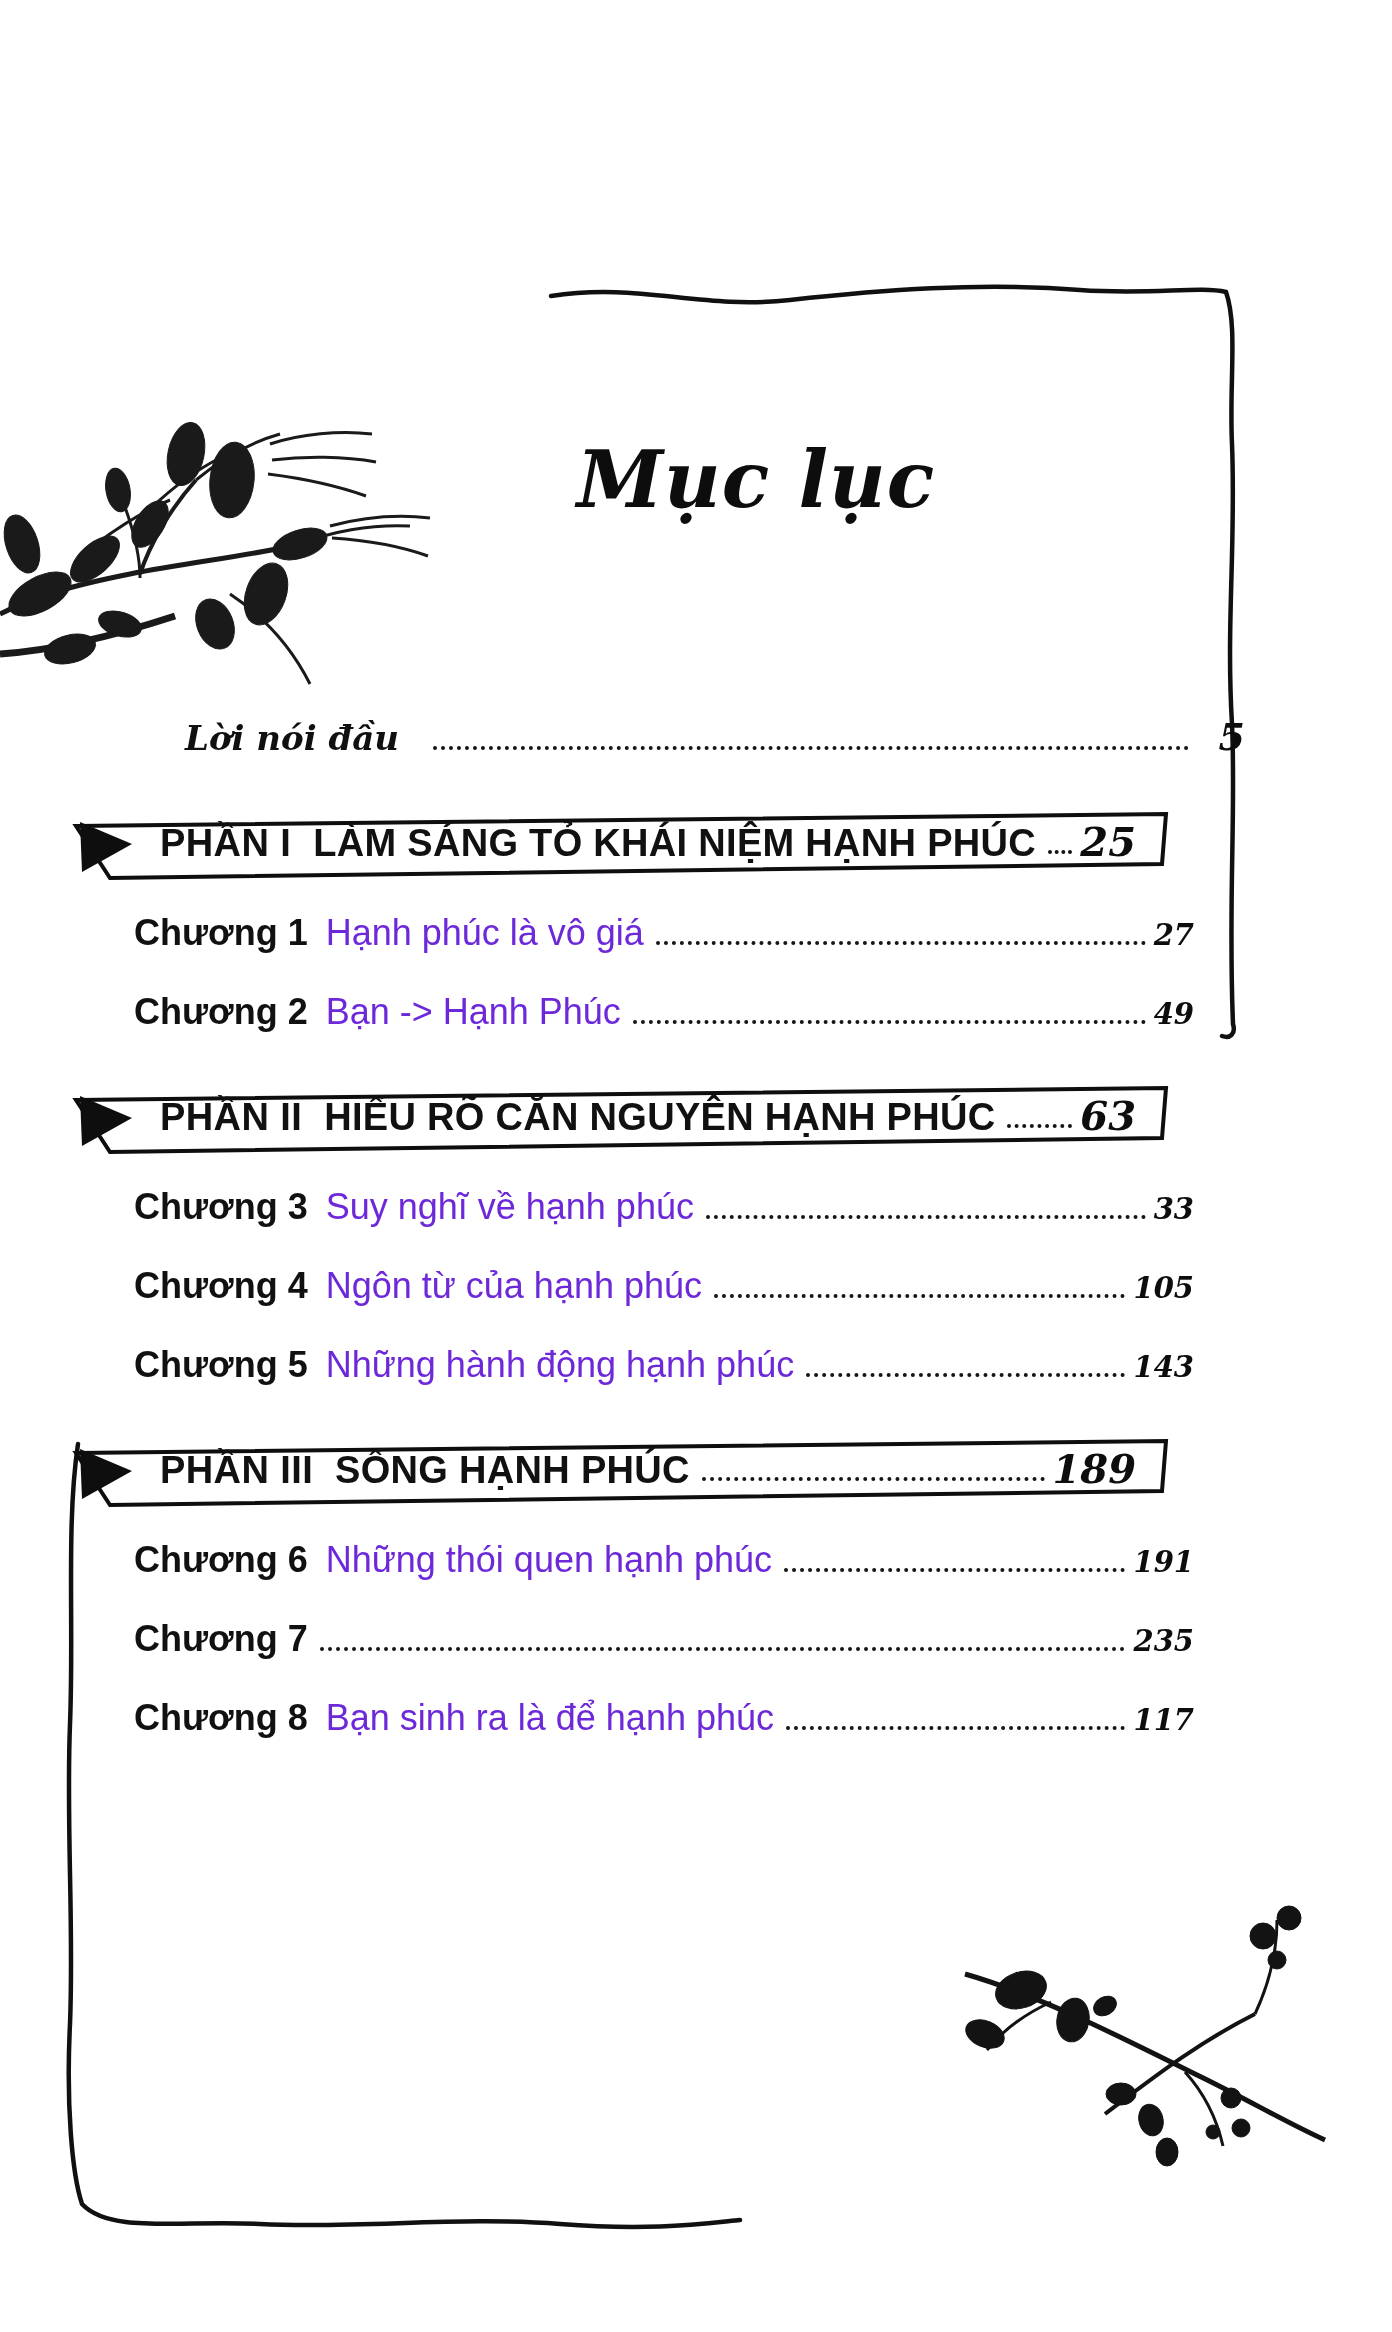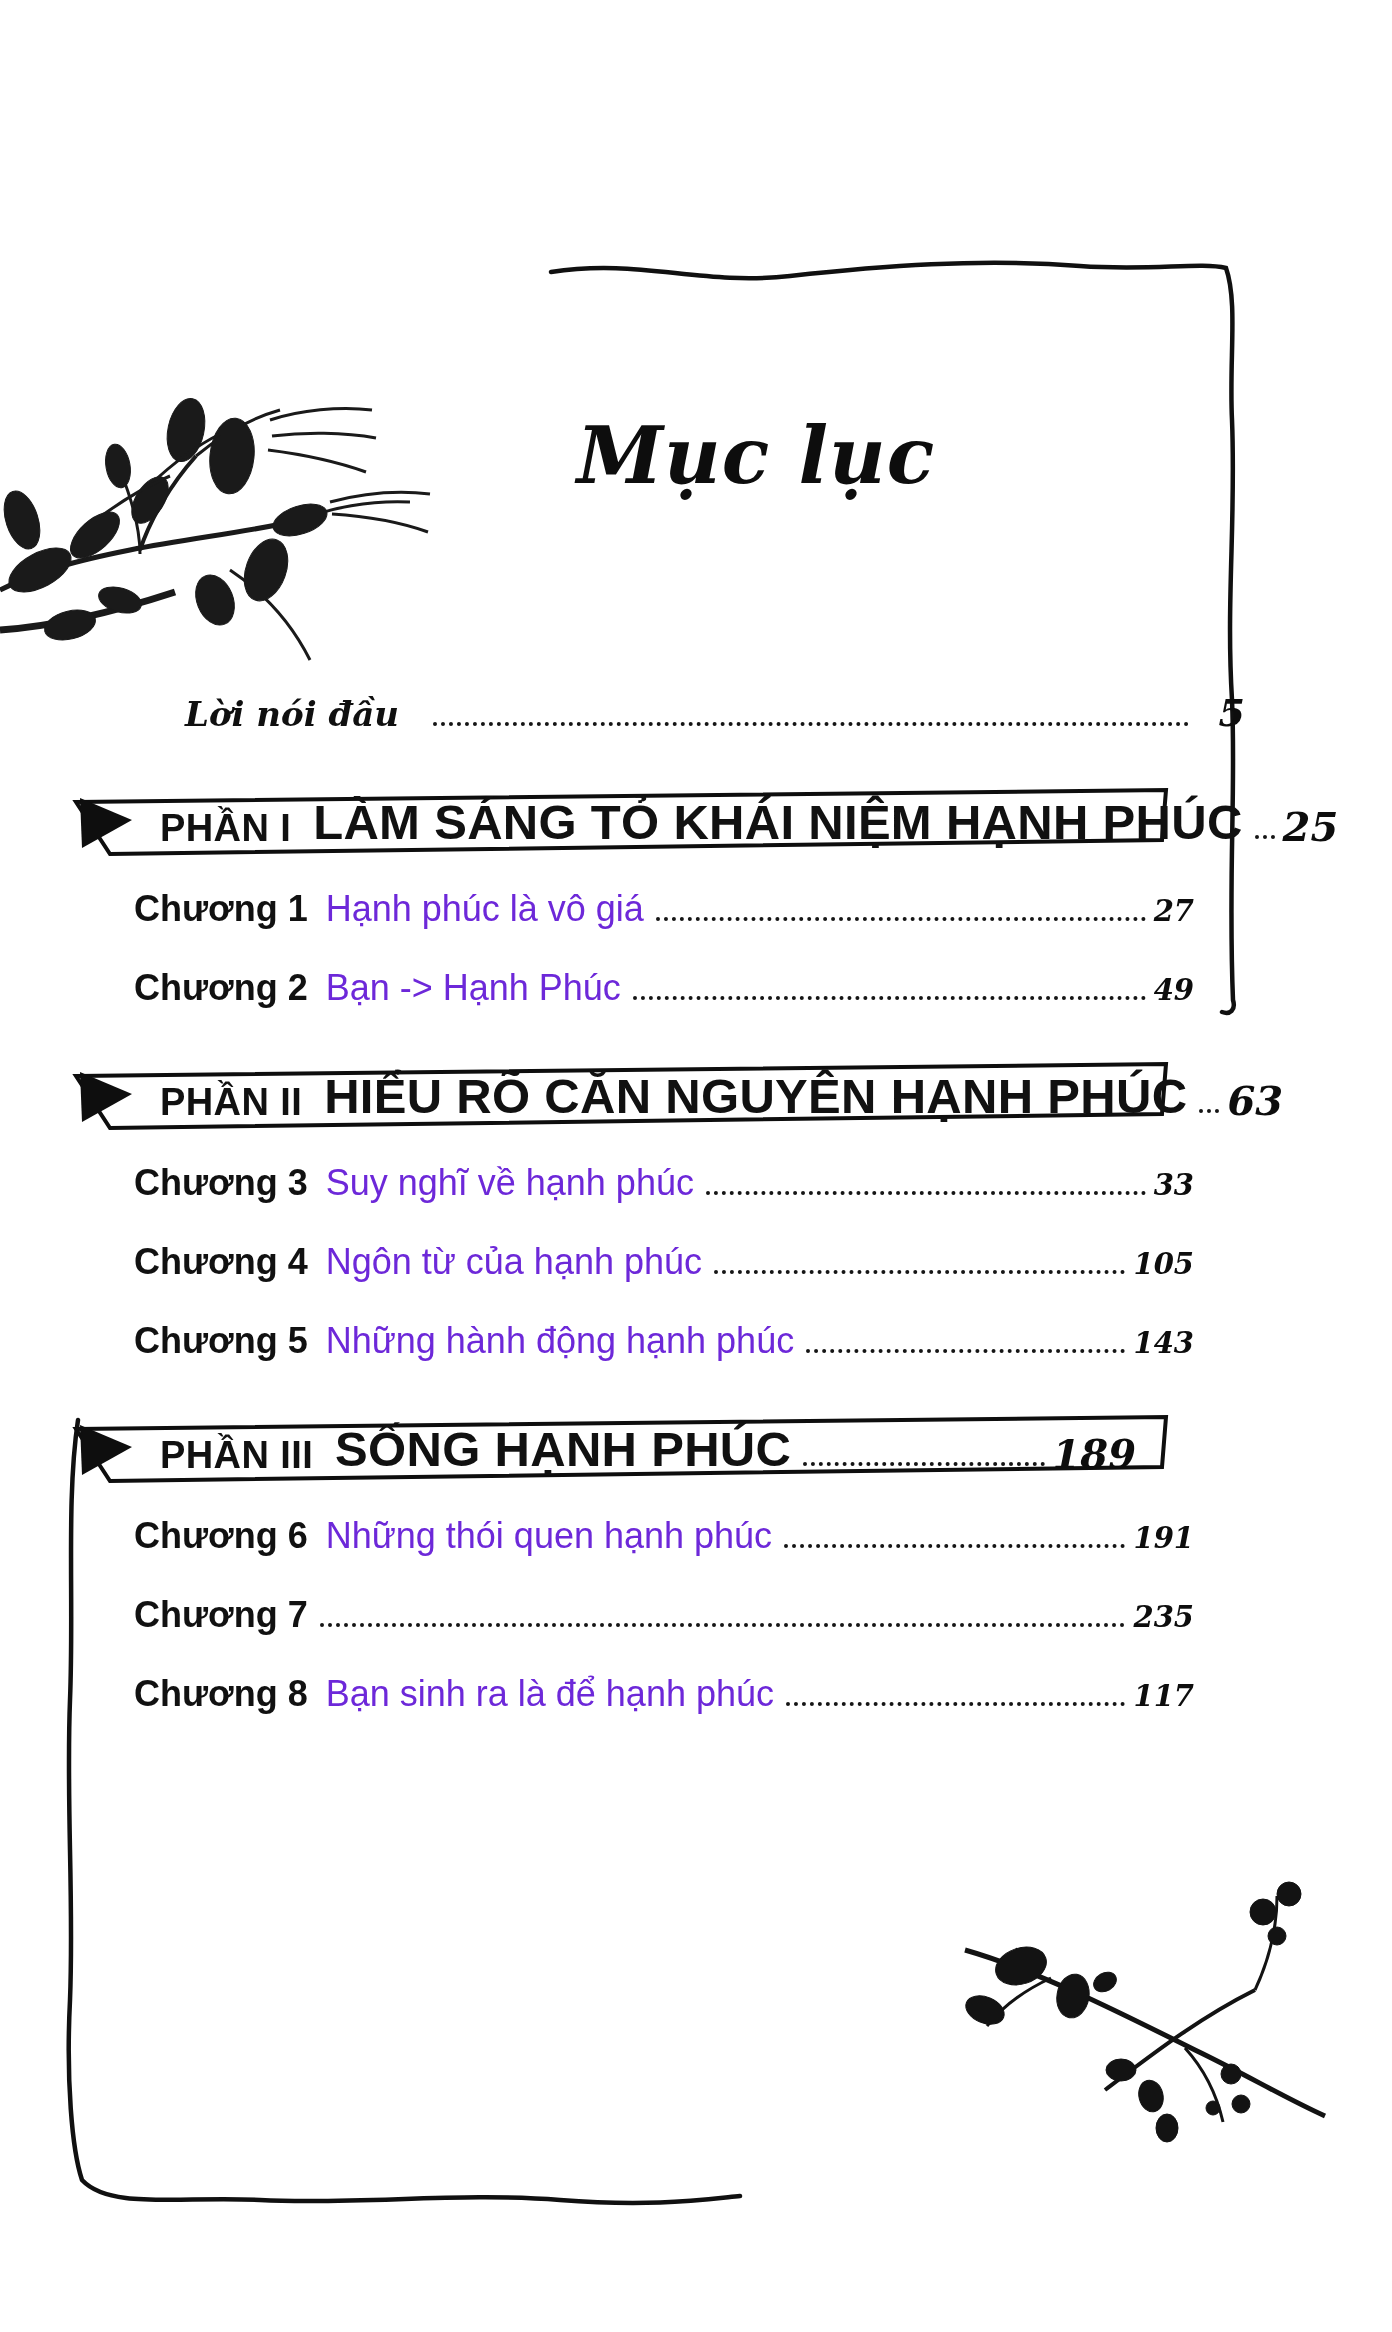--- a/index.html
+++ b/index.html
@@ -12,20 +12,21 @@
     height: 2332px;
     position: relative;
     font-family: "Liberation Sans", sans-serif;
     color: #111111;
     overflow: hidden;
   }
 
   .page {
     position: absolute;
     inset: 0;
+    margin-top: 24px;
   }
 
   
   .frame-svg {
     position: absolute;
     left: 0;
     top: 0;
     width: 1392px;
     height: 2332px;
     pointer-events: none;
@@ -129,21 +130,21 @@
     align-items: flex-end;
   }
   .part-name {
     font-weight: bold;
     font-size: 38px;
     white-space: nowrap;
     letter-spacing: 0.4px;
   }
   .part-title {
     font-weight: bold;
-    font-size: 49px;
+    font-size: 38px;
     white-space: nowrap;
     margin-left: 22px;
     letter-spacing: 0.3px;
   }
   .part .dots {
     border-bottom: 4px dotted #151515;
     margin-bottom: 11px;
   }
   .part .page-num {
     font-size: 40px;

